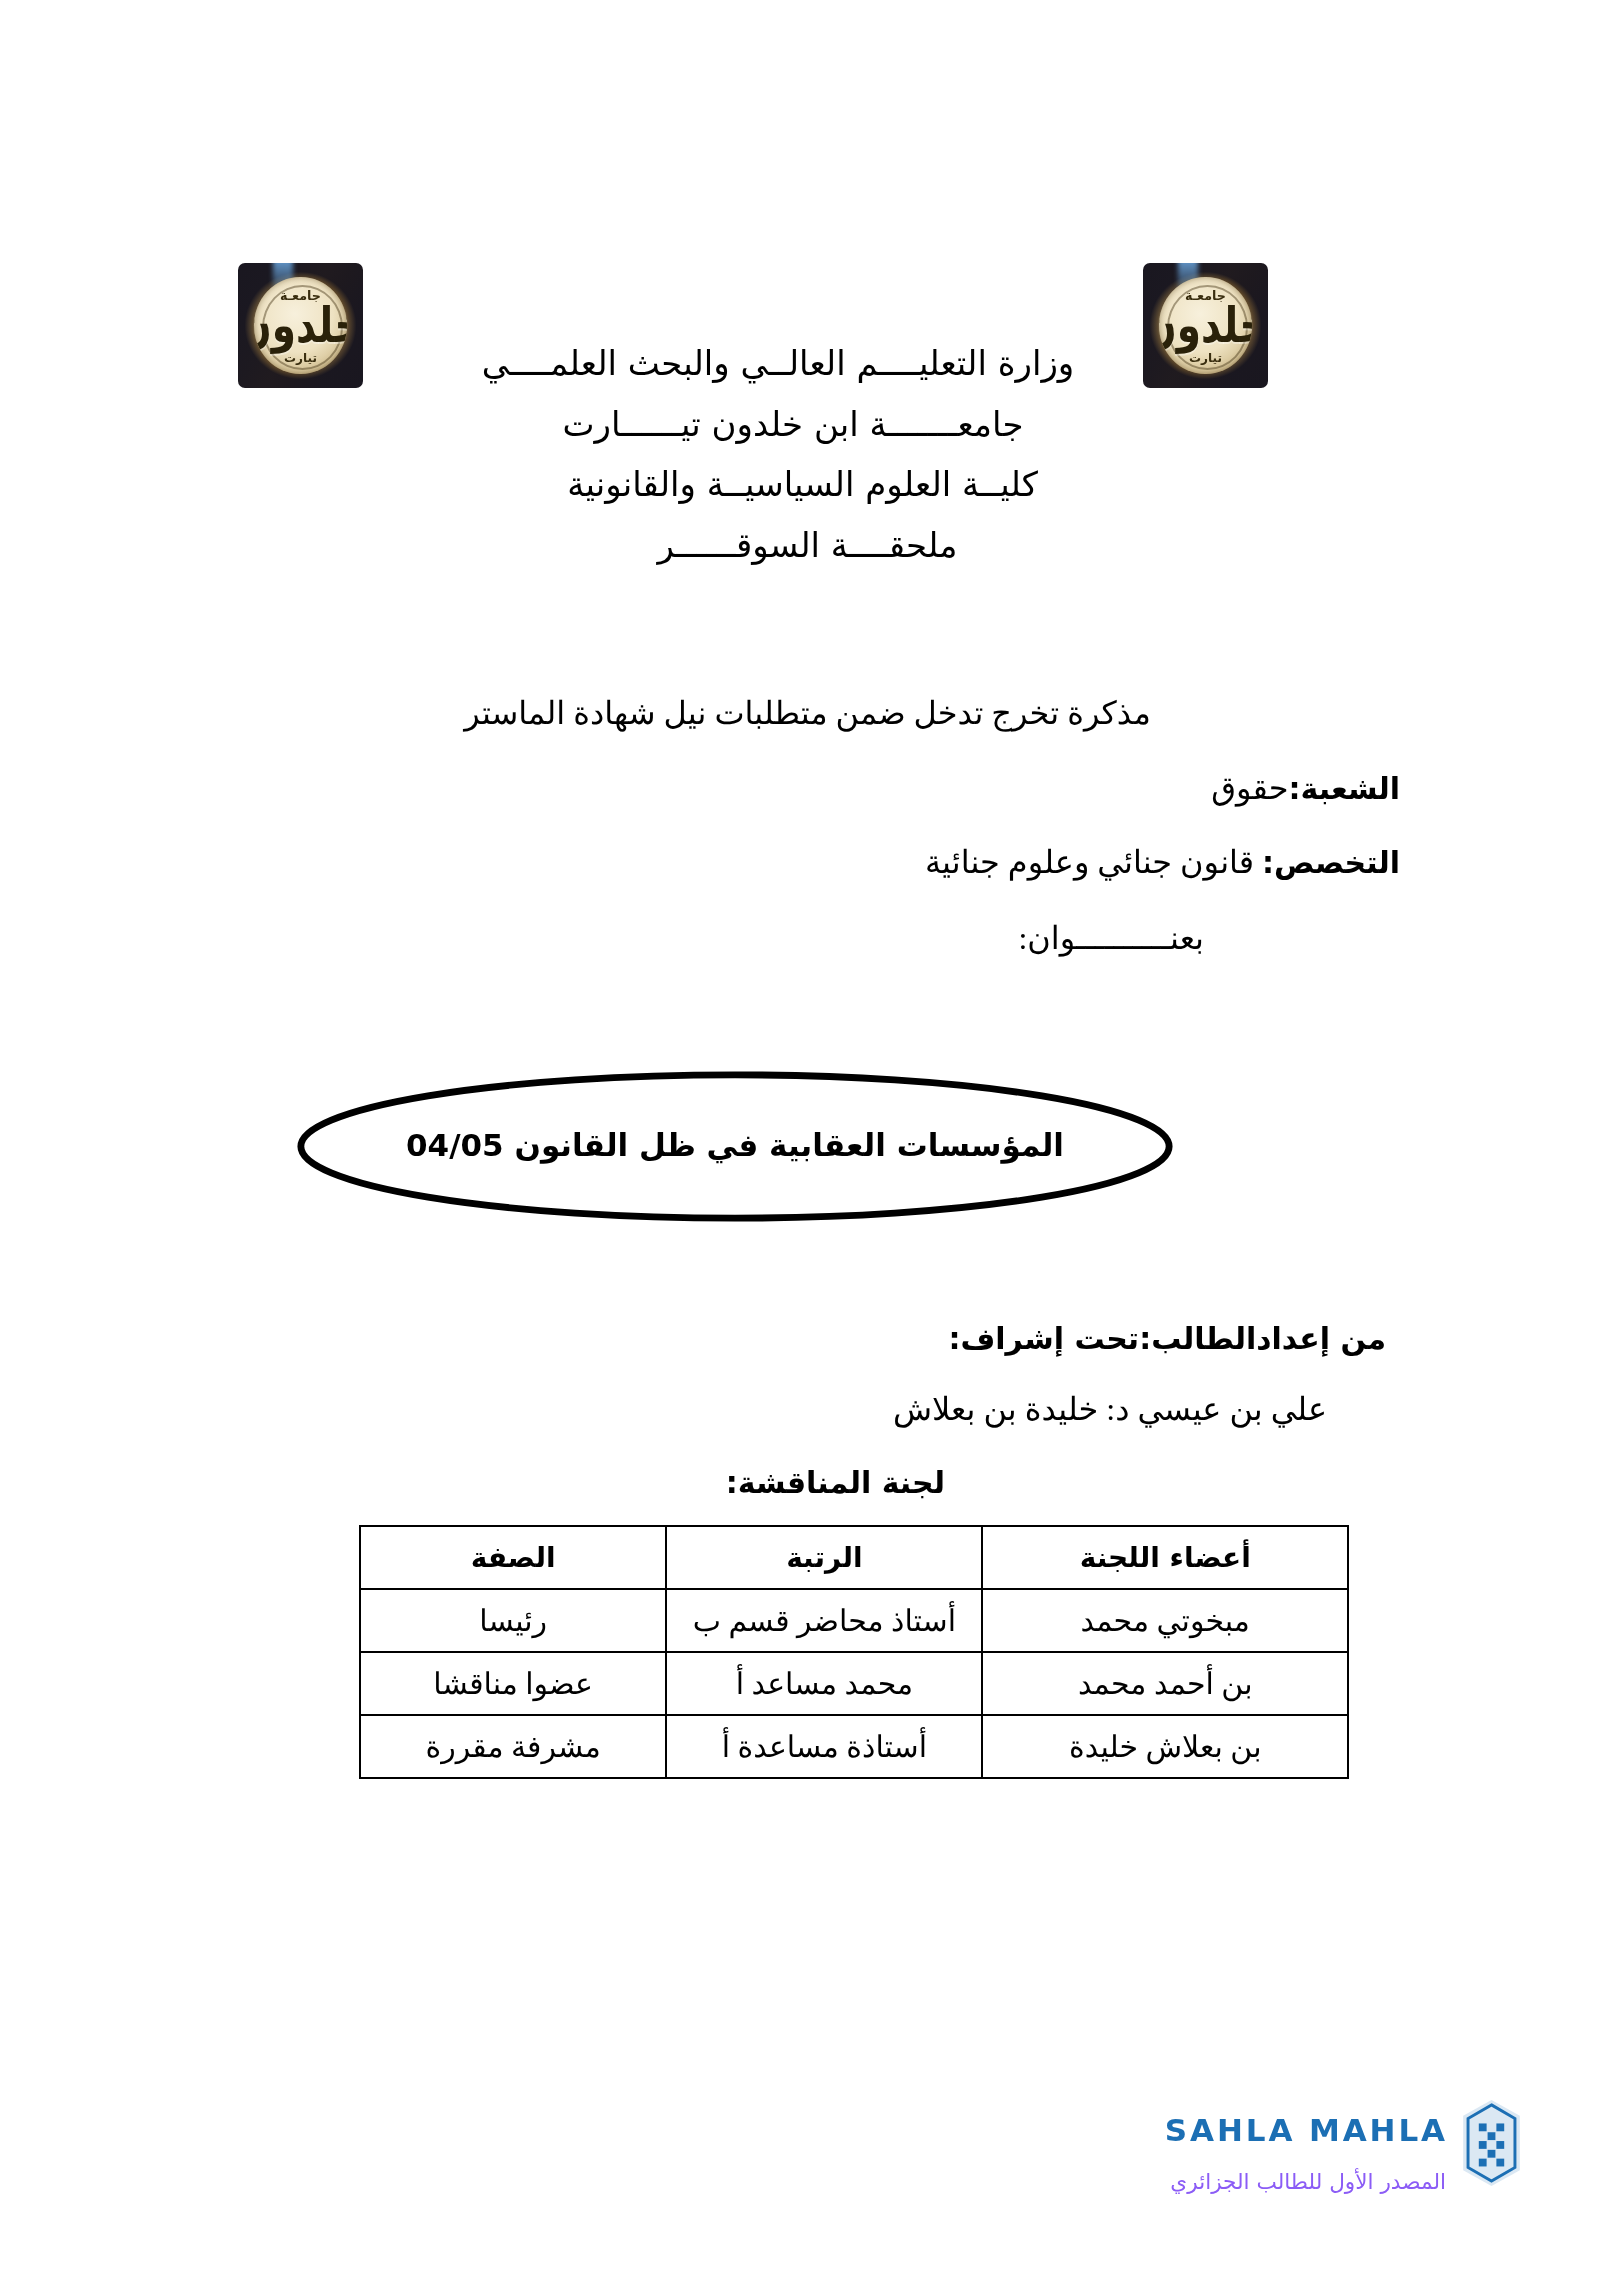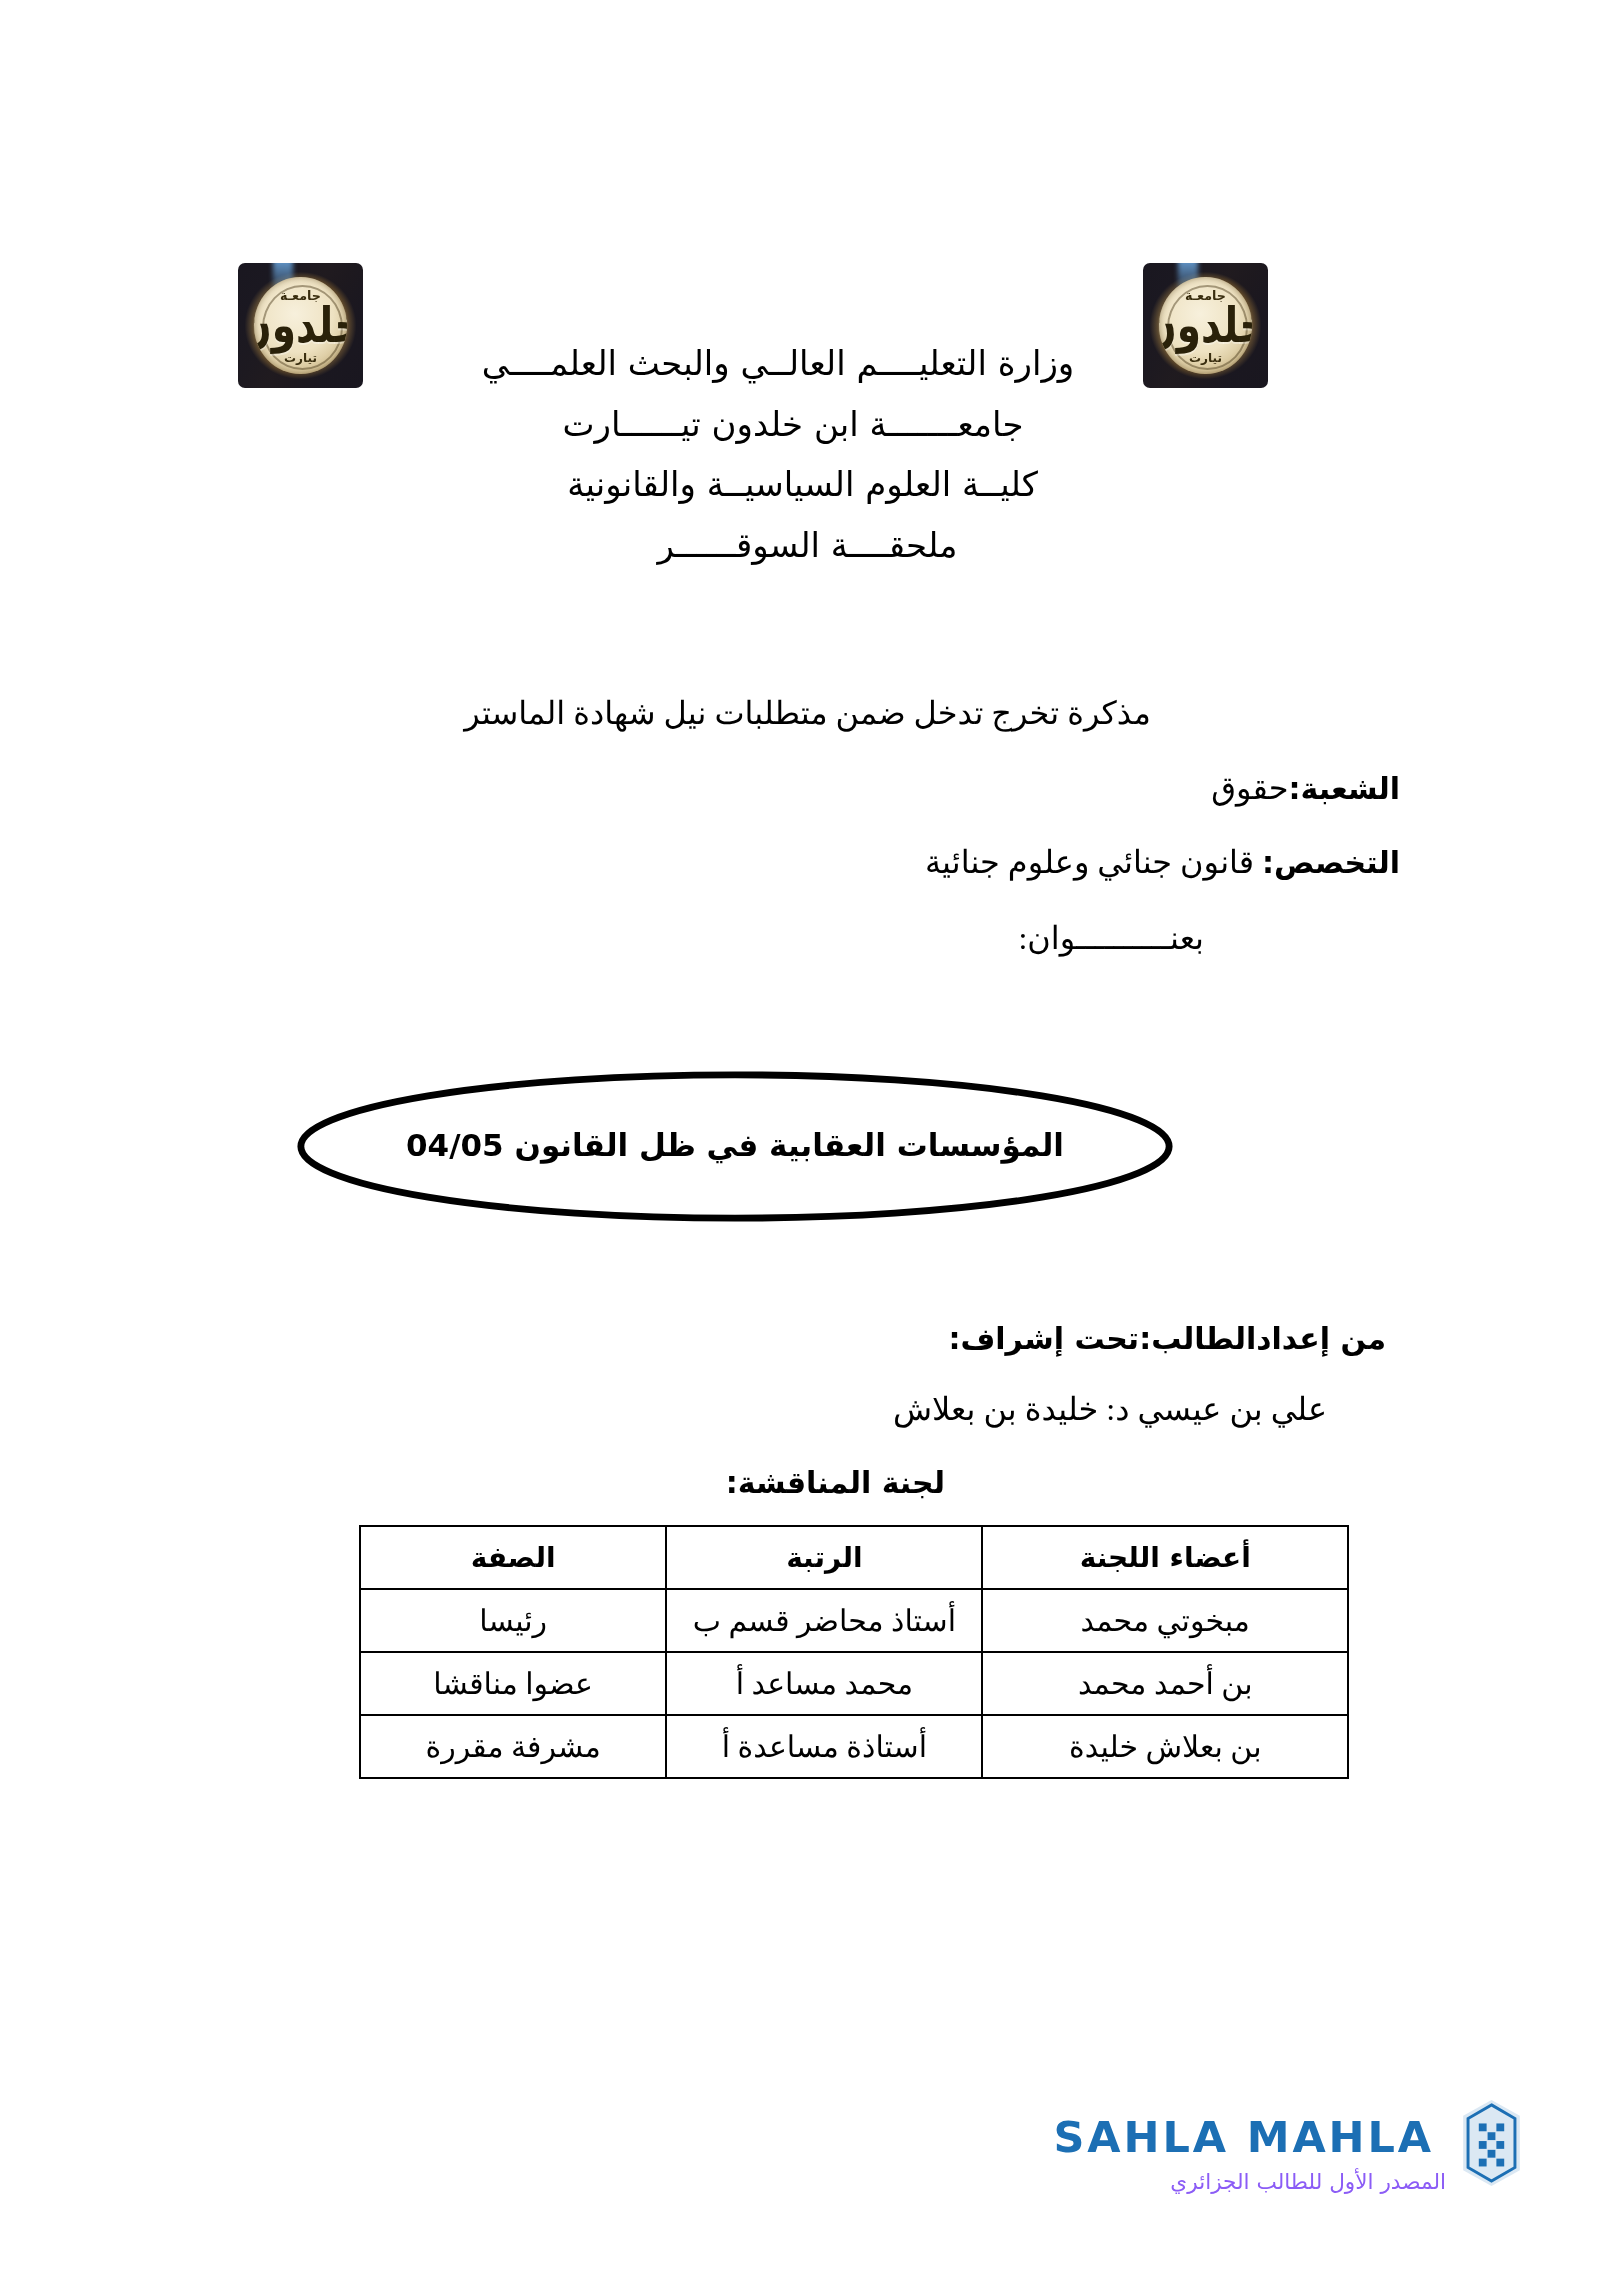--- a/index.html
+++ b/index.html
@@ -250,25 +250,25 @@
   }
   .brand-mark {
     position: absolute;
     right: 0;
     top: 2px;
     width: 65px;
     height: 86px;
   }
   .brand-name {
     position: absolute;
-    right: 90px;
+    right: 76px;
     top: 13.7px;
     font-family: "DejaVu Sans", sans-serif;
     font-weight: bold;
-    font-size: 43px;
+    font-size: 31px;
     letter-spacing: 2.9px;
     color: #1c6fb4;
     white-space: nowrap;
   }
   .brand-sub {
     position: absolute;
     right: 78px;
     top: 71px;
     font-family: "DejaVu Sans", sans-serif;
     font-size: 21.6px;

